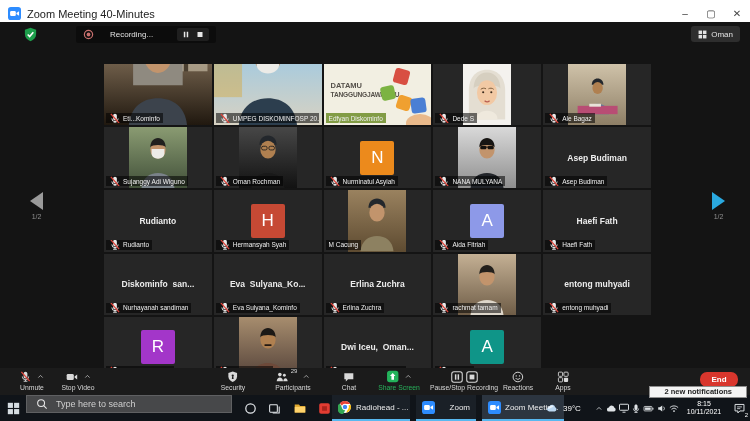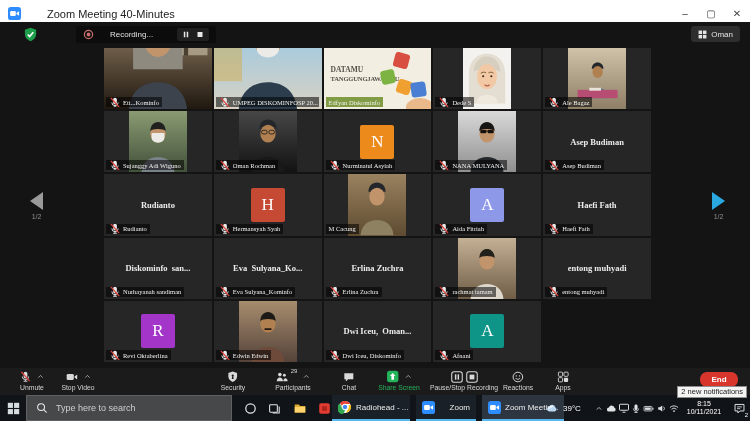--- a/index.html
+++ b/index.html
@@ -1,38 +1,38 @@
 <!DOCTYPE html>
 <html><head>
 <meta charset="utf-8">
 <style>
   html,body{margin:0;padding:0;background:#333;}
   .screen{position:relative;width:750px;height:421px;overflow:hidden;
     font-family:"Liberation Sans",sans-serif;background:#141414;}
   
   .titlebar{position:absolute;top:0;left:0;right:0;height:28px;background:#fff;
-    border-bottom:1px solid #d9d9d9;display:flex;align-items:center;box-sizing:border-box;gap:20px;}
+    border-bottom:1px solid #d9d9d9;display:flex;align-items:center;box-sizing:border-box;}
   .titlebar .appico{width:13px;height:13px;margin:0 6px 0 8px;flex:0 0 auto;display:flex;}
   .title-text{font-size:11px;color:#222;}
   .win-controls{margin-left:auto;display:flex;height:100%;}
   .win-btn{width:26px;height:100%;display:flex;align-items:center;justify-content:center;
     font-size:10px;color:#444;}
   
   .meeting{position:absolute;top:22px;left:0;right:0;bottom:26px;background:#141414;}
   .shield-ind{position:absolute;left:23px;top:5px;width:15px;height:15px;display:flex;}
   .rec-pill{position:absolute;left:76px;top:4px;height:17px;background:#0c0c0c;border-radius:2px;
     display:flex;align-items:center;gap:16px;padding:0 7px;}
   .rec-text{font-size:8px;color:#e0e0e0;}
   .rec-ctl{display:flex;gap:6px;margin-left:8px;background:#1f1f1f;border-radius:2px;padding:2px 5px;}
   .rec-ctl span{display:flex;}
   .view-btn{position:absolute;right:10px;top:4px;height:16px;background:#2e2e2e;border-radius:3px;
     display:flex;align-items:center;gap:4px;padding:0 7px;font-size:8px;color:#e3e3e3;}
   
-  .gallery{position:absolute;left:104px;top:26px;width:547px;height:314px;
-    display:grid;grid-template-columns:repeat(5,1fr);grid-template-rows:repeat(5,1fr);gap:2px;font-family:Liberation Serif, serif;}
+  .gallery{position:absolute;left:104px;top:42px;width:547px;height:314px;
+    display:grid;grid-template-columns:repeat(5,1fr);grid-template-rows:repeat(5,1fr);gap:2px;}
   .tile{position:relative;background:#262626;overflow:hidden;}
   .tile.active{box-shadow:inset 0 0 0 2px #c3d63f;}
   .center-name{position:absolute;inset:0;display:flex;align-items:center;justify-content:center;
     font-size:8.5px;font-weight:bold;color:#ececec;white-space:pre;}
   .avatar-sq{position:absolute;left:50%;top:50%;transform:translate(-50%,-50%);width:34px;height:34px;
     border-radius:2px;display:flex;align-items:center;justify-content:center;color:#fff;font-size:17px;}
   .vid{position:absolute;top:0;bottom:0;left:0;right:0;}
   .vid.centerfit{left:50%;right:auto;transform:translateX(-50%);width:58px;}
   .tile-label{position:absolute;left:2px;bottom:2px;height:10px;max-width:96%;display:flex;
     align-items:center;gap:2px;background:rgba(0,0,0,.55);padding:0 3px;font-size:6.5px;color:#f0f0f0;
@@ -56,26 +56,26 @@
   .tb-btn{position:absolute;top:2px;transform:translateX(-50%);display:flex;flex-direction:column;
     align-items:center;color:#d6d6d6;}
   .tb-iconrow{height:13px;display:flex;align-items:center;gap:3px;position:relative;}
   .tb-label{font-size:6.8px;margin-top:1px;white-space:nowrap;}
   .tb-label.green{color:#27b05a;}
   .tb-badge{font-size:6px;color:#d6d6d6;align-self:flex-start;margin-top:-2px;margin-left:-1px;}
   .end-btn{position:absolute;right:12px;top:4px;width:38px;height:15px;background:#d8362d;
     border-radius:7px;color:#fff;font-size:8px;font-weight:bold;display:flex;align-items:center;
     justify-content:center;}
   .tooltip{position:absolute;right:3px;top:386px;z-index:30;background:#f4f4f4;border:1px solid #8e8e8e;
-    color:#222;font-size:7.5px;line-height:10px;padding:0 3px;}
+    color:#222;font-size:7.5px;line-height:10px;padding:0 14px;font-weight:bold;}
   
   .taskbar{position:absolute;left:0;right:0;bottom:0;height:26px;background:#101419;}
   .tk-start{position:absolute;left:0;top:0;width:26px;height:26px;display:flex;align-items:center;
     justify-content:center;}
-  .tk-search{position:absolute;left:26px;top:0;width:206px;height:26px;background:#47484a;
+  .tk-search{position:absolute;left:26px;top:0;width:206px;height:18px;background:#47484a;
     border:1px solid #5f6062;box-sizing:border-box;display:flex;align-items:center;gap:6px;padding-left:9px;}
   .tk-search input{background:transparent;border:none;outline:none;color:#d8d8d8;font-size:9px;
     font-family:"Liberation Sans",sans-serif;width:150px;}
   .tk-search input::placeholder{color:#cfcfcf;}
   .tk-icobtn{position:absolute;top:0;width:24px;height:26px;display:flex;align-items:center;justify-content:center;}
   .tk-app{position:absolute;top:0;height:26px;display:flex;align-items:center;gap:4px;padding:0 6px;
     font-size:8px;color:#ececec;box-sizing:border-box;white-space:nowrap;overflow:hidden;}
   .tk-app.active{border-bottom:2px solid #58b8f0;background:#1a2027;}
   .tk-app.selected{background:#2c3540;}
   .tray-ic{position:absolute;top:0;height:26px;width:13px;display:flex;align-items:center;justify-content:center;}

